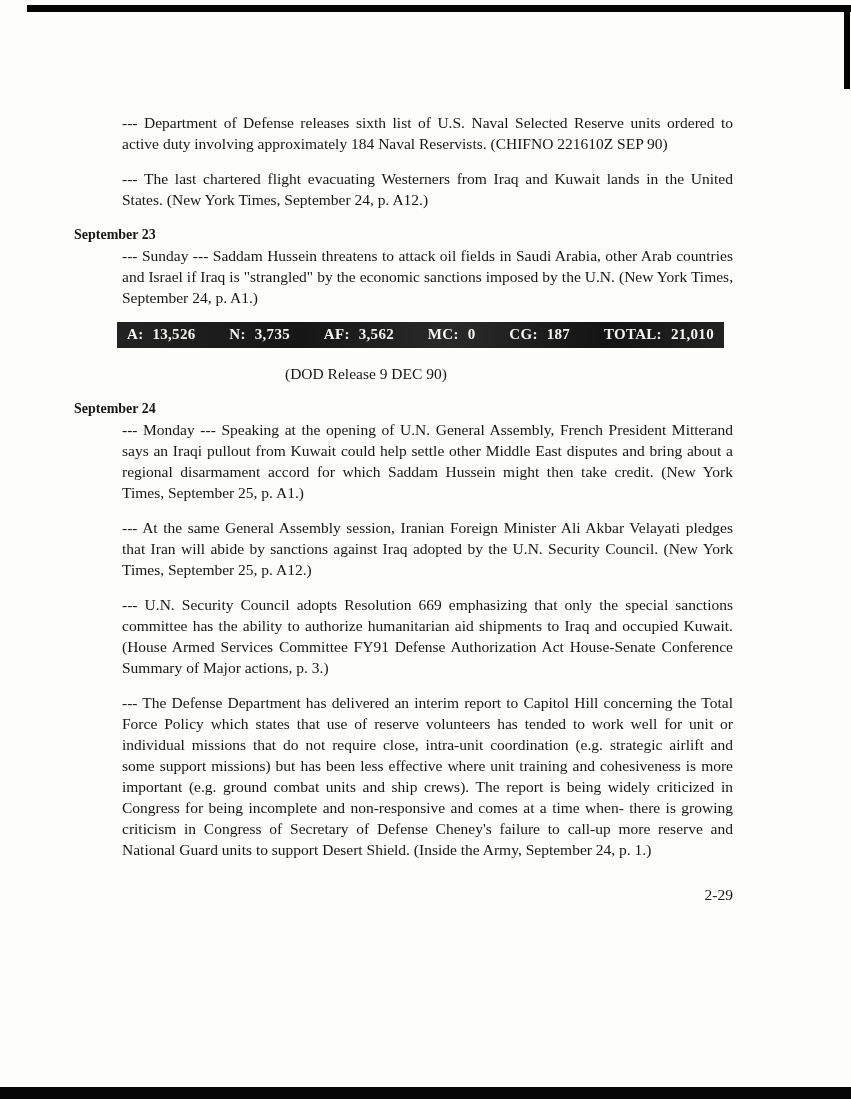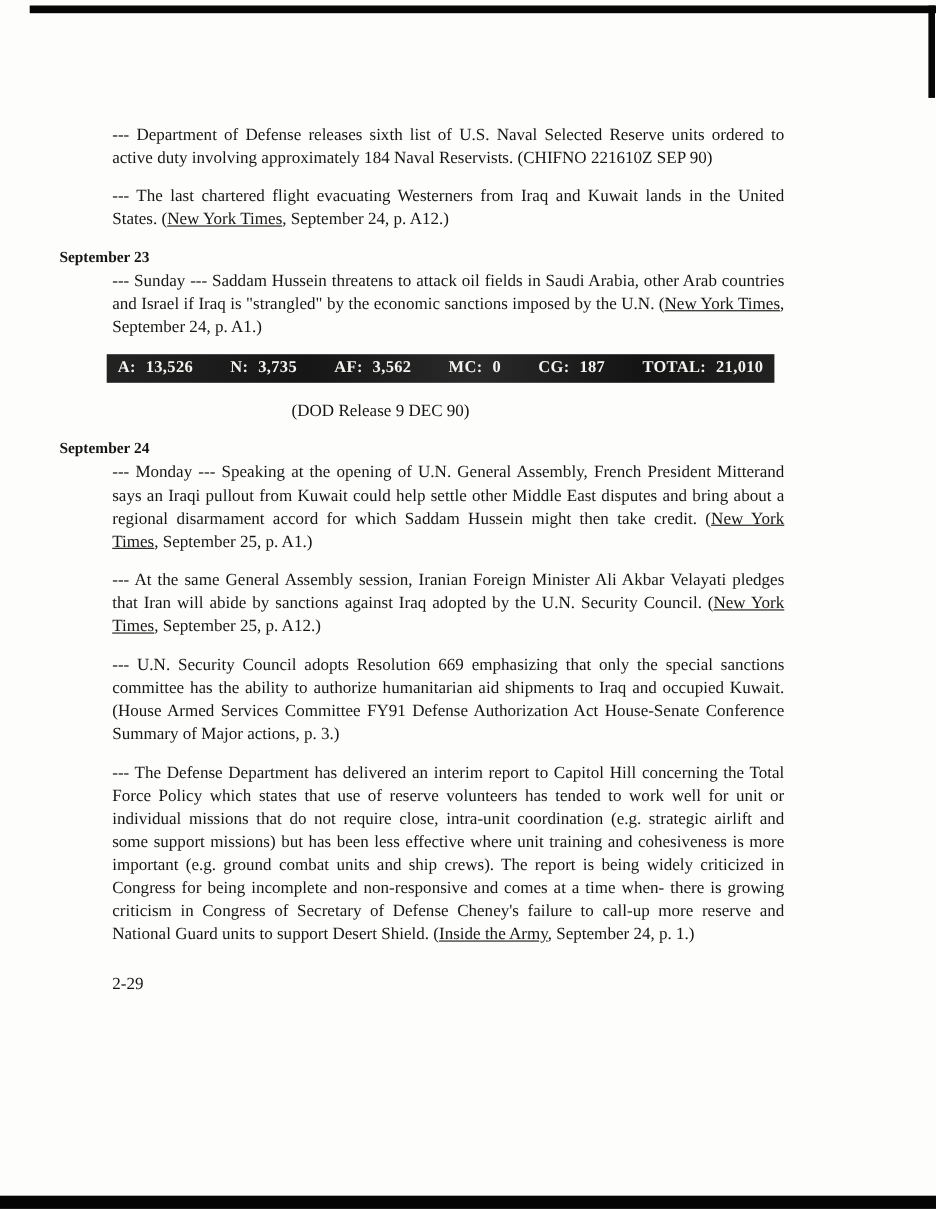--- a/index.html
+++ b/index.html
@@ -28,55 +28,55 @@
   }
   .bar-bottom {
     position: absolute;
     left: 0; right: 0; bottom: 0;
     height: 12px;
     background: #060606;
   }
   .content {
     position: absolute;
     top: 112px;
-    left: 102px;
+    left: 122px;
     width: 611px;
     font-size: 15.5px;
     line-height: 21px;
   }
   .para {
     text-align: justify;
     margin: 0 0 14px 0;
   }
   .heading {
     font-weight: bold;
     font-size: 14px;
     line-height: 21px;
     margin: 0 0 0 -48px;
   }
-  .cite { text-decoration: underline; }
+  .cite { }
   .table-bar {
     width: 607px;
     margin: 2px 0 15px -5px;
     padding: 2px 10px 3px 10px;
     background: linear-gradient(90deg, #232323, #161616 30%, #2a2a2a 55%, #141414 80%, #222);
     color: #f3f3ef;
     font-weight: bold;
     font-size: 15px;
     letter-spacing: 0.3px;
     display: flex;
     justify-content: space-between;
     align-items: center;
     gap: 27px;
   }
   .table-cell { white-space: nowrap; }
   .table-cell .lbl { margin-right: 9px; }
   .table-cell.total .lbl { }
   .release-line { margin: 0 0 14px 0; padding-left: 163px; }
-  .page-number { margin-top: 24px; text-align: left; }
+  .page-number { margin-top: 24px; text-align: right; }
 </style>
 </head>
 <body>
 
 <div class="page">
   <div class="bar-top"></div>
   <div class="bar-right"></div>
   <div class="bar-bottom"></div>
 
   <div class="content">

